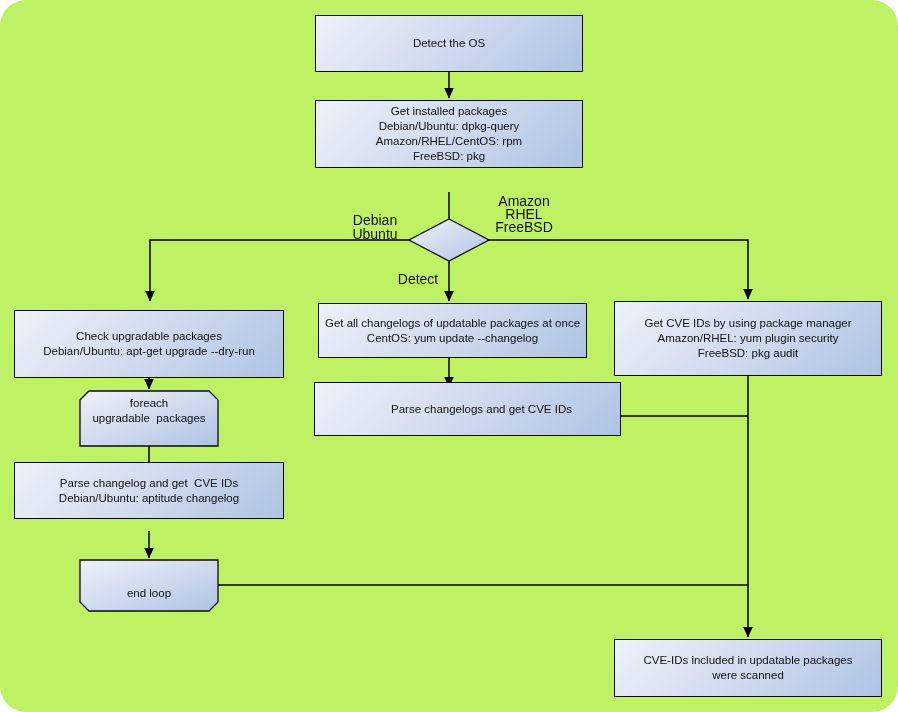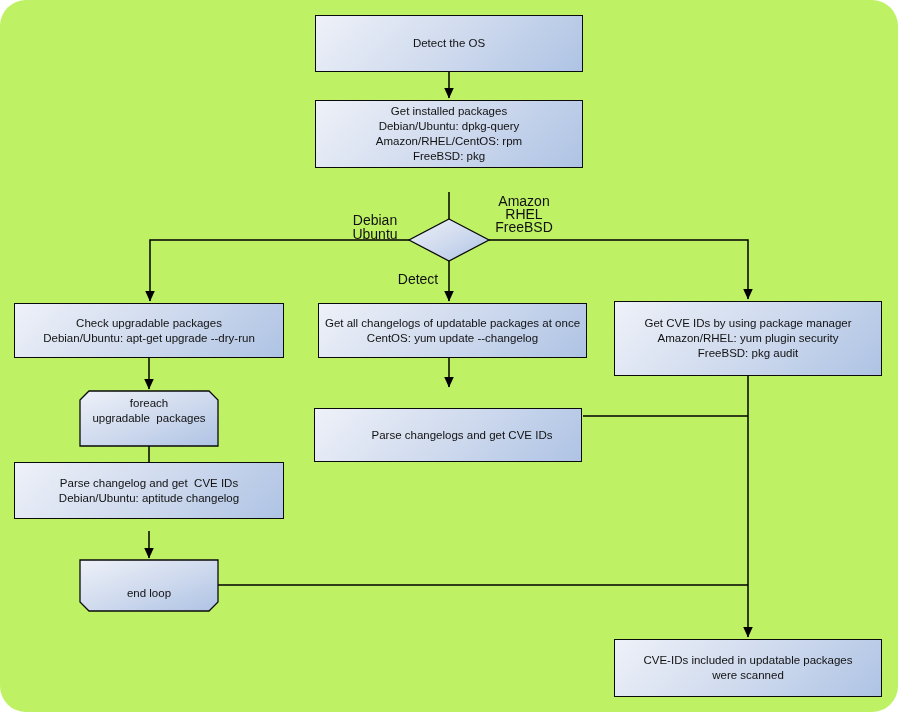--- a/index.html
+++ b/index.html
@@ -67,36 +67,36 @@
     <div class="node-label">Detect the OS</div>
   </div>
 
   <div class="node" style="left:315px; top:100px; width:268px; height:68px;">
     <div class="node-label">Get installed packages
 Debian/Ubuntu: dpkg-query
 Amazon/RHEL/CentOS: rpm
 FreeBSD: pkg</div>
   </div>
 
-  <div class="node" style="left:14px; top:303px; width:270px; height:55px;">
+  <div class="node" style="left:14px; top:310px; width:270px; height:68px;">
     <div class="node-label">Check upgradable packages
 Debian/Ubuntu: apt-get upgrade --dry-run</div>
   </div>
 
   <div class="node" style="left:14px; top:462px; width:270px; height:57px;">
     <div class="node-label">Parse changelog and get  CVE IDs
 Debian/Ubuntu: aptitude changelog</div>
   </div>
 
   <div class="node" style="left:318px; top:303px; width:269px; height:55px;">
     <div class="node-label">Get all changelogs of updatable packages at once
 CentOS: yum update --changelog</div>
   </div>
 
-  <div class="node" style="left:314px; top:408px; width:268px; height:54px;padding-left:28px;">
+  <div class="node" style="left:314px; top:382px; width:307px; height:54px;padding-left:28px;">
     <div class="node-label">Parse changelogs and get CVE IDs</div>
   </div>
 
   <div class="node" style="left:614px; top:301px; width:268px; height:75px;">
     <div class="node-label">Get CVE IDs by using package manager
 Amazon/RHEL: yum plugin security
 FreeBSD: pkg audit</div>
   </div>
 
   <div class="node" style="left:614px; top:639px; width:268px; height:58px;">

